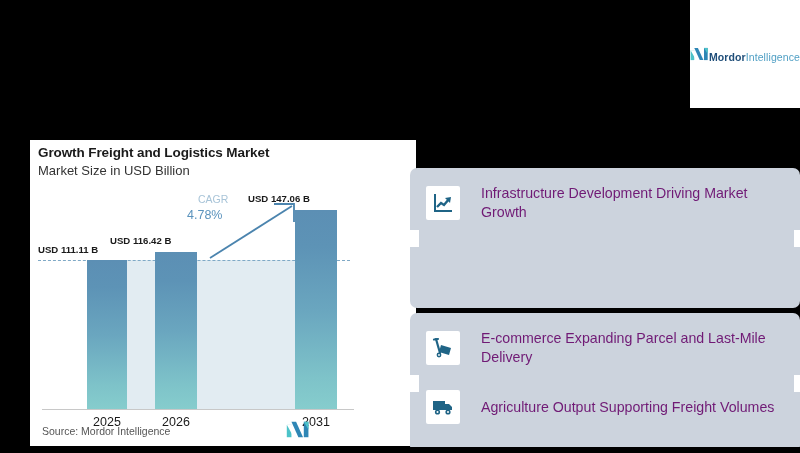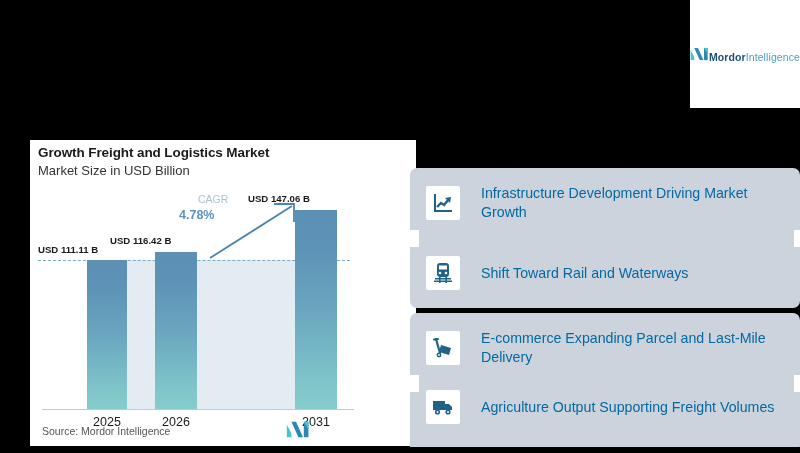--- a/index.html
+++ b/index.html
@@ -96,21 +96,21 @@
   #panel-b { top: 313px; height: 140px; }
 
   .feature { position: absolute; left: 0; width: 390px; height: 70px; display: flex; align-items: center; }
   .f-icon {
     width: 34px; height: 34px; margin-left: 16px; flex: 0 0 34px;
     background: #ffffff; border-radius: 2px;
     display: flex; align-items: center; justify-content: center;
   }
   .f-icon svg { display: block; }
   .f-text {
-    margin-left: 21px; font-size: 14.2px; color: #0369a1;
+    margin-left: 21px; font-size: 14.2px; color: #701a75;
     line-height: 1.32; max-width: 300px;
   }
   .notch {
     position: absolute; left: 0px; width: 9px; height: 17px;
     background: #ffffff;
   }
   .notch-r { position: absolute; right: 0px; width: 6px; height: 17px; background: #ffffff; }
   .blackbar { position: absolute; left: 0; bottom: 0; width: 800px; height: 6px; background: #000; }
 </style>
 </head>
@@ -146,21 +146,21 @@
 
       <div class="bar" style="left:57px; width:40px; top:70px;"></div>
       <div class="bar" style="left:125px; width:42px; top:62px;"></div>
       <div class="bar" style="left:265px; width:42px; top:20px;"></div>
 
       <div class="vlabel" style="left:8px; top:54px;">USD 111.11 B</div>
       <div class="vlabel" style="left:80px; top:45px;">USD 116.42 B</div>
       <div class="vlabel" style="left:218px; top:3px;">USD 147.06 B</div>
 
       <div class="cagr-word" style="left:160px; top:3px;margin-left:8px;">CAGR</div>
-      <div class="cagr-val" style="left:149px; top:18px;font-weight:bold;">4.78%</div>
+      <div class="cagr-val" style="left:157px; top:18px;">4.78%</div>
       <svg class="cagr-arrow" width="96" height="66" viewBox="0 0 96 66">
         <line x1="2" y1="62" x2="84" y2="10" stroke="#4b84ae" stroke-width="1.8"></line>
         <polyline points="66,8 86,8 86,26" fill="none" stroke="#4b84ae" stroke-width="1.8"></polyline>
       </svg>
 
       <div class="axis-line"></div>
     </div>
 
     <div class="xlabel" style="left:47px; top:275px; width:60px;">2025</div>
     <div class="xlabel" style="left:116px; top:275px; width:60px;">2026</div>
@@ -184,35 +184,20 @@
           <polyline points="6,16 10,12 13,14 18,8" fill="none" stroke="#1f6486" stroke-width="2.4"></polyline>
           <polygon points="14,7 20,6 19,12" fill="#1f6486"></polygon>
         </svg>
       </div>
       <div class="f-text">Infrastructure Development Driving Market Growth</div>
     </div>
 
     <div class="notch" style="top:62px;"></div>
     <div class="notch-r" style="top:62px;"></div>
 
-    <div class="feature" style="top:70px;">
-      <div class="f-icon">
-        <svg width="24" height="24" viewBox="0 0 24 24">
-          <rect x="6" y="2" width="12" height="14" rx="3" fill="#1f6486"></rect>
-          <rect x="8" y="4.5" width="8" height="4" fill="#ffffff"></rect>
-          <circle cx="9" cy="12" r="1.3" fill="#ffffff"></circle>
-          <circle cx="15" cy="12" r="1.3" fill="#ffffff"></circle>
-          <rect x="4" y="17" width="16" height="1.5" fill="#1f6486"></rect>
-          <rect x="3" y="19.5" width="18" height="1.5" fill="#1f6486"></rect>
-          <rect x="8" y="16" width="1.6" height="6" fill="#1f6486"></rect>
-          <rect x="14.4" y="16" width="1.6" height="6" fill="#1f6486"></rect>
-        </svg>
-      </div>
-      <div class="f-text">Shift Toward Rail and Waterways</div>
-    </div>
   </div>
 
   <div class="panel" id="panel-b">
     <div class="feature" style="top:0px;">
       <div class="f-icon">
         <svg width="24" height="24" viewBox="0 0 24 24">
           <line x1="5" y1="3" x2="9" y2="17" stroke="#1f6486" stroke-width="2.2" stroke-linecap="round"></line>
           <line x1="3" y1="3.5" x2="7" y2="3" stroke="#1f6486" stroke-width="2.2" stroke-linecap="round"></line>
           <polygon points="10,9 20,12 18,19 8,16" fill="#1f6486"></polygon>
           <circle cx="8" cy="19" r="2.4" fill="#1f6486"></circle>

